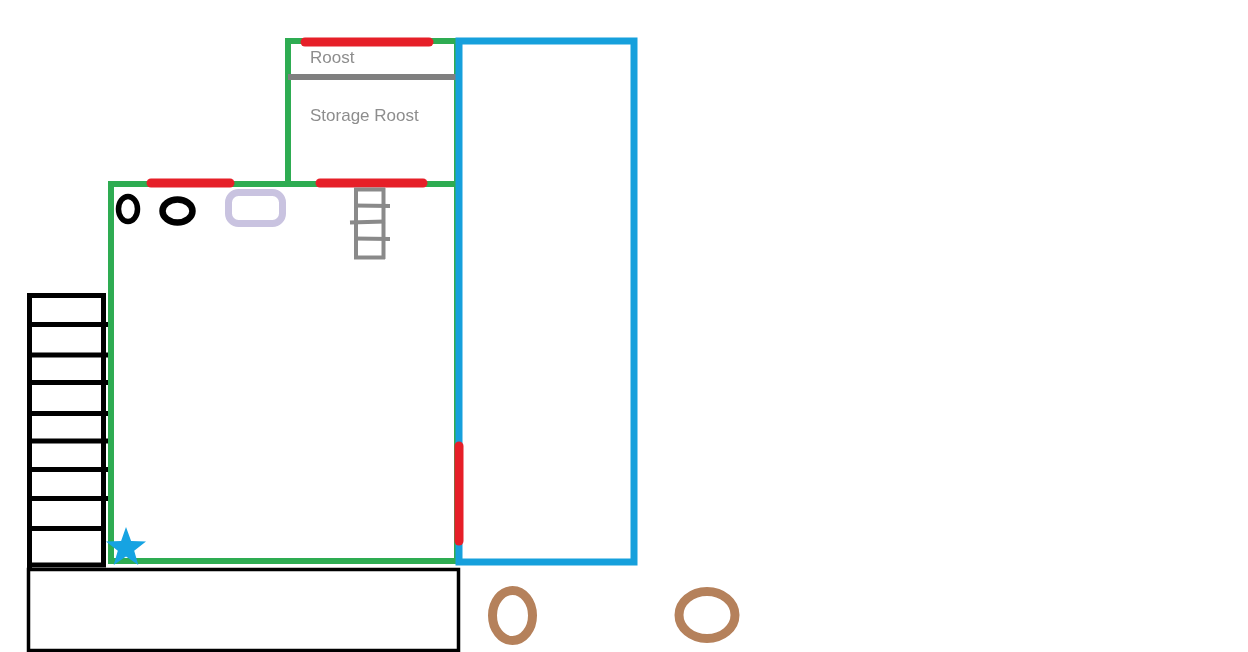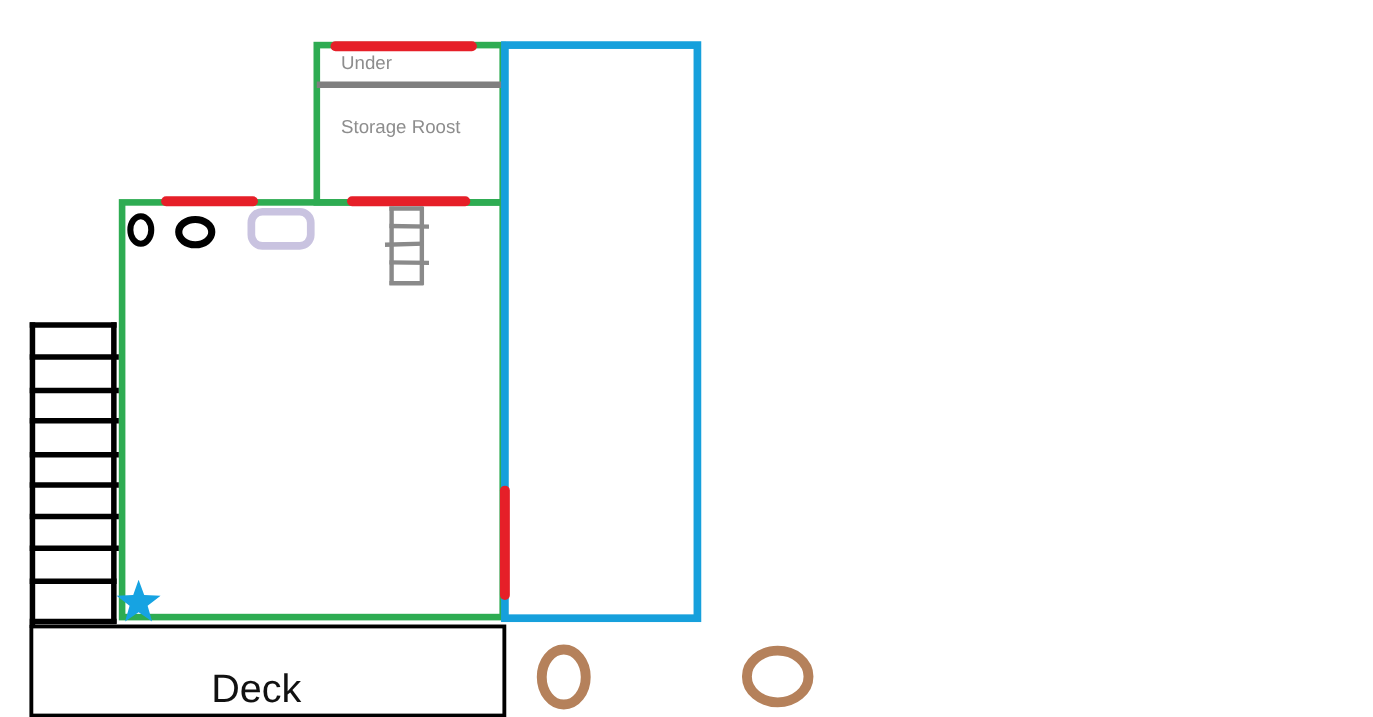--- a/index.html
+++ b/index.html
@@ -105,16 +105,15 @@
     </g>
 
     <rect x="28.5" y="569.5" width="430" height="81" class="deck-black"></rect>
 
     <polygon class="star-blue" points="126,527 131.1,541 146,541.5 134.2,550.7 138.3,565 126,556.6 113.7,565 117.8,550.7 106,541.5 121.1,541"></polygon>
 
     <ellipse cx="512.5" cy="615.5" rx="20" ry="25" class="feeder-brown"></ellipse>
     <ellipse cx="707" cy="615" rx="28" ry="23.5" class="feeder-brown"></ellipse>
   </svg>
 
-  <div id="roost-label" class="plan-label">Under</div>
+  <div id="roost-label" class="plan-label">Roost</div>
   <div id="storage-label" class="plan-label">Storage Roost</div>
-  <div id="deck-label" class="plan-label">Deck</div>
 </div>
 
 </body></html>

